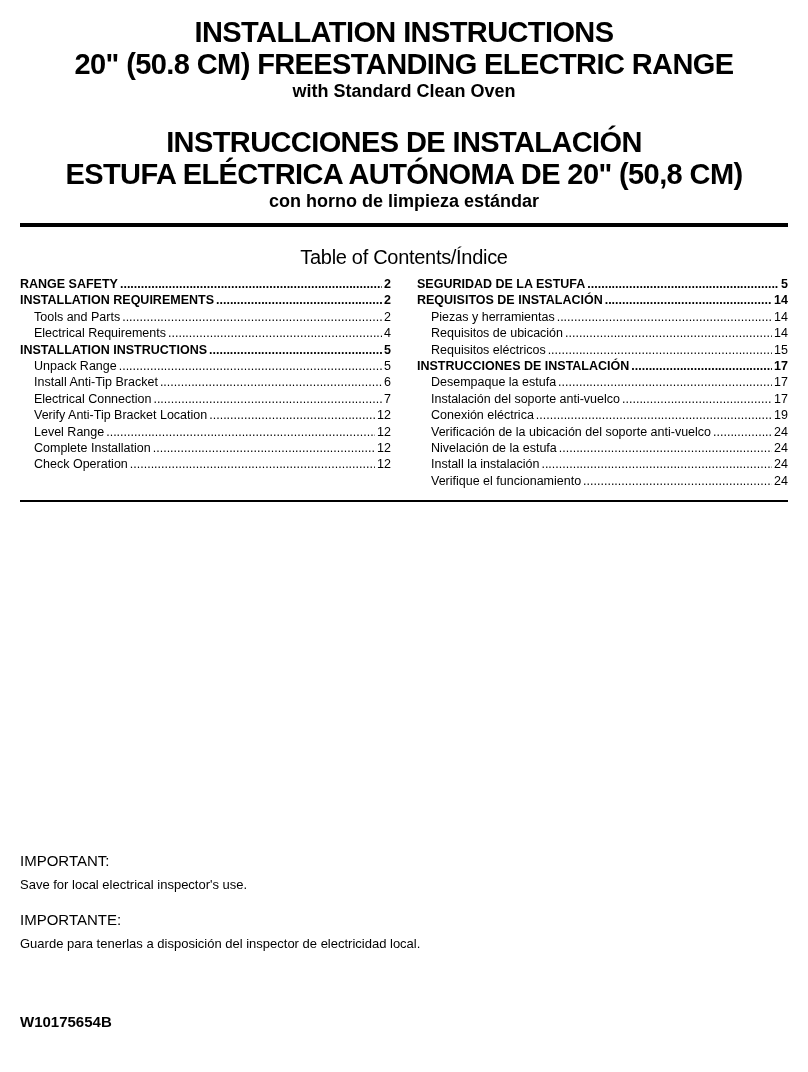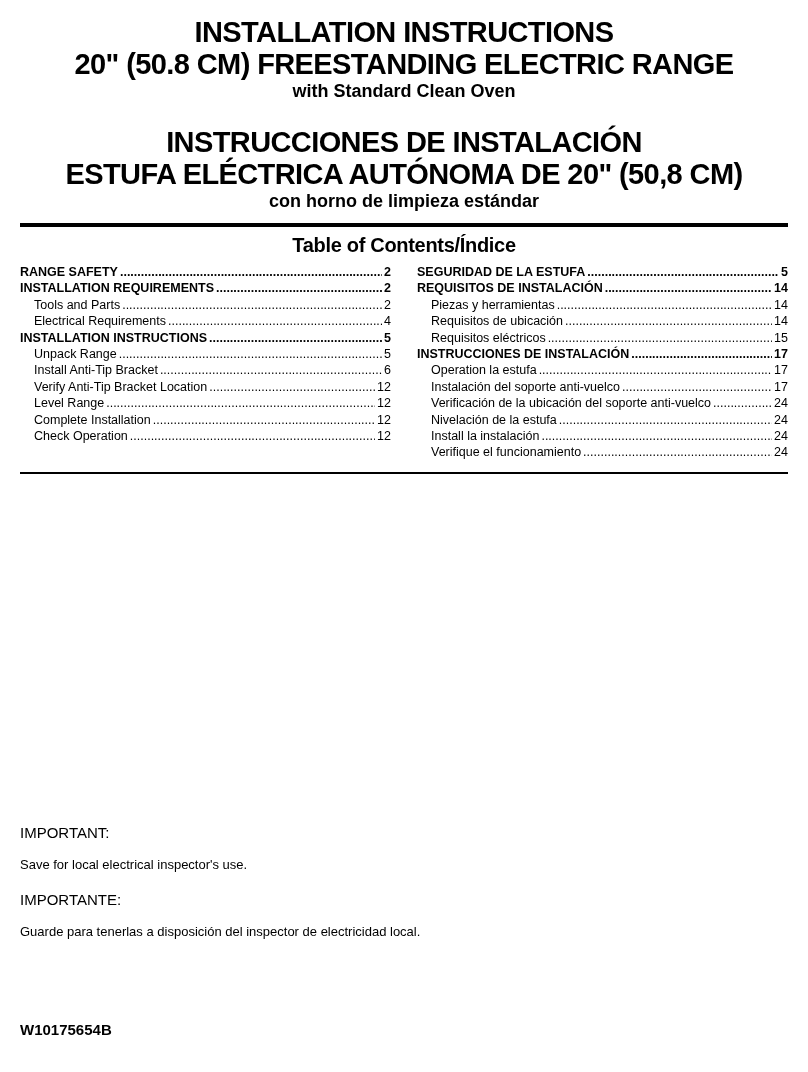--- a/index.html
+++ b/index.html
@@ -30,22 +30,22 @@
     margin-top: 0;
   }
   .es-block { margin-top: 24px; }
   .rule-thick {
     border: 0; border-top: 4px solid #000;
     margin-top: 11px;
   }
   .toc-heading {
     text-align: center;
     font-size: 20px;
-    font-weight: bold;
-    margin-top: 7px;
+    font-weight: normal;
+    margin-top: 19px;
     letter-spacing: -0.3px;
   }
   .toc-columns {
     display: flex;
     gap: 26px;
     margin-top: 7px;
   }
   .toc-col { flex: 1; min-width: 0; }
   .toc-row {
     display: flex;
@@ -66,25 +66,25 @@
     content: "................................................................................................................................................................";
   }
   .toc-page { white-space: nowrap; }
   .rule-thin {
     border: 0; border-top: 2px solid #000;
     margin-top: 11px;
   }
   .notes { margin-top: 350px; }
   .note + .note { margin-top: 19px; }
   .note-label { font-size: 15px; font-weight: normal; }
-  .note-text { font-size: 13px; margin-top: 16px; }
+  .note-text { font-size: 13px; margin-top: 8px; }
   .footer {
     position: absolute;
     left: 20px;
-    bottom: 34px;
+    bottom: 42px;
     font-size: 15px;
     font-weight: bold;
   }
 </style>
 </head>
 <body>
 
 <div class="page">
 
   <div class="header">
@@ -134,20 +134,25 @@
           <span class="toc-label">Unpack Range</span>
           <span class="toc-dots"></span>
           <span class="toc-page">5</span>
         </div>
         <div class="toc-row sub">
           <span class="toc-label">Install Anti-Tip Bracket</span>
           <span class="toc-dots"></span>
           <span class="toc-page">6</span>
         </div>
         <div class="toc-row sub">
+          <span class="toc-label">Electrical Connection</span>
+          <span class="toc-dots"></span>
+          <span class="toc-page">7</span>
+        </div>
+        <div class="toc-row sub">
           <span class="toc-label">Verify Anti-Tip Bracket Location</span>
           <span class="toc-dots"></span>
           <span class="toc-page">12</span>
         </div>
         <div class="toc-row sub">
           <span class="toc-label">Level Range</span>
           <span class="toc-dots"></span>
           <span class="toc-page">12</span>
         </div>
         <div class="toc-row sub">
@@ -186,28 +191,33 @@
           <span class="toc-label">Requisitos eléctricos</span>
           <span class="toc-dots"></span>
           <span class="toc-page">15</span>
         </div>
         <div class="toc-row top">
           <span class="toc-label">INSTRUCCIONES DE INSTALACIÓN</span>
           <span class="toc-dots"></span>
           <span class="toc-page">17</span>
         </div>
         <div class="toc-row sub">
-          <span class="toc-label">Operation la estufa</span>
+          <span class="toc-label">Desempaque la estufa</span>
           <span class="toc-dots"></span>
           <span class="toc-page">17</span>
         </div>
         <div class="toc-row sub">
           <span class="toc-label">Instalación del soporte anti-vuelco</span>
           <span class="toc-dots"></span>
           <span class="toc-page">17</span>
+        </div>
+        <div class="toc-row sub">
+          <span class="toc-label">Conexión eléctrica</span>
+          <span class="toc-dots"></span>
+          <span class="toc-page">19</span>
         </div>
         <div class="toc-row sub">
           <span class="toc-label">Verificación de la ubicación del soporte anti-vuelco</span>
           <span class="toc-dots"></span>
           <span class="toc-page">24</span>
         </div>
         <div class="toc-row sub">
           <span class="toc-label">Nivelación de la estufa</span>
           <span class="toc-dots"></span>
           <span class="toc-page">24</span>

